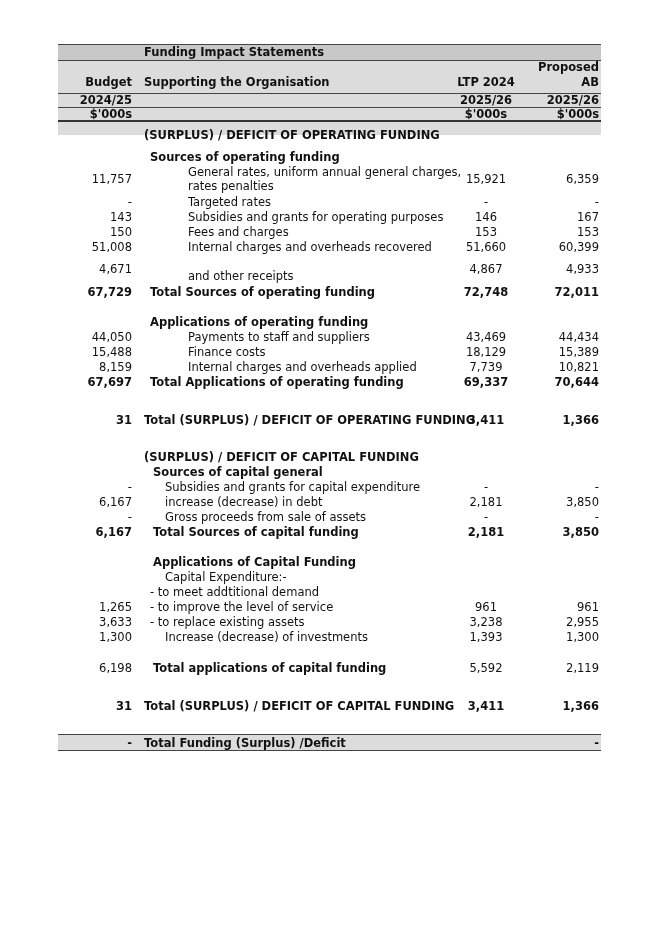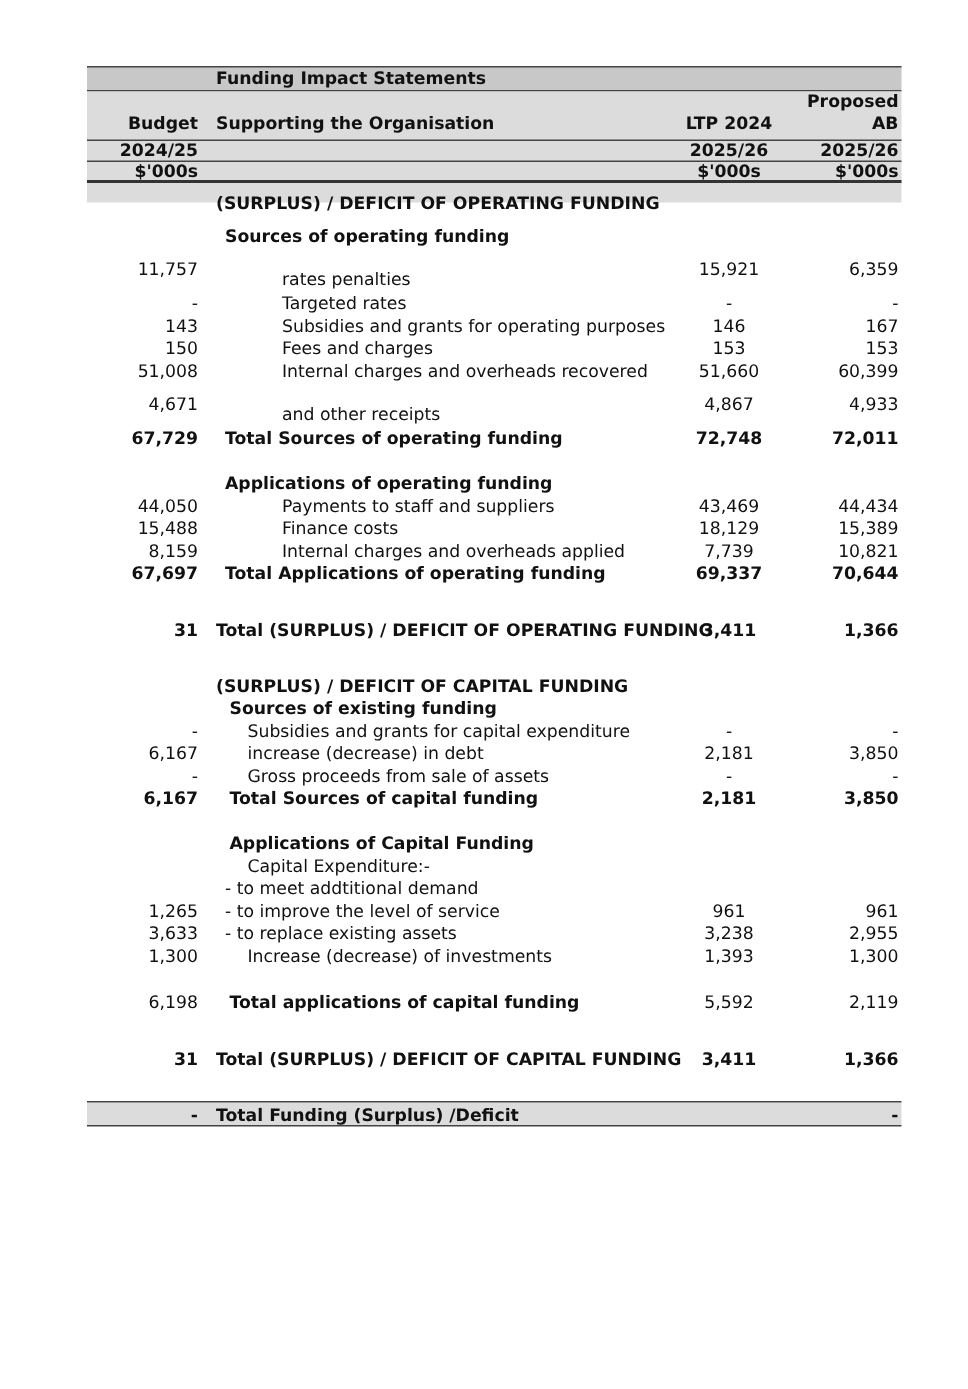--- a/index.html
+++ b/index.html
@@ -60,20 +60,21 @@
 
   <div class="row b" style="top:84px;">
     <span class="c2 l-sec">(SURPLUS) / DEFICIT OF OPERATING FUNDING</span>
   </div>
   <div class="row b" style="top:106px;">
     <span class="c2 l-sub">Sources of operating funding</span>
   </div>
 
   <div class="row" style="top:121px;height:28px;">
     <span class="c1" style="top:7px;">11,757</span>
+    <span class="c2 l-item">General rates, uniform annual general charges,</span>
     <span class="c2 l-item" style="top:14px;">rates penalties</span>
     <span class="c3" style="top:7px;">15,921</span>
     <span class="c4" style="top:7px;">6,359</span>
   </div>
   <div class="row" style="top:151px;">
     <span class="c1">-</span>
     <span class="c2 l-item">Targeted rates</span>
     <span class="c3">-</span>
     <span class="c4">-</span>
   </div>
@@ -140,21 +141,21 @@
     <span class="c1">31</span>
     <span class="c2 l-sec">Total (SURPLUS) / DEFICIT OF OPERATING FUNDING</span>
     <span class="c3">3,411</span>
     <span class="c4">1,366</span>
   </div>
 
   <div class="row b" style="top:406px;">
     <span class="c2 l-sec">(SURPLUS) / DEFICIT OF CAPITAL FUNDING</span>
   </div>
   <div class="row b" style="top:421px;">
-    <span class="c2 l-cap">Sources of existing funding</span>
+    <span class="c2 l-cap">Sources of capital general</span>
   </div>
   <div class="row" style="top:436px;">
     <span class="c1">-</span>
     <span class="c2 l-capi">Subsidies and grants for capital expenditure</span>
     <span class="c3">-</span>
     <span class="c4">-</span>
   </div>
   <div class="row" style="top:451px;">
     <span class="c1">6,167</span>
     <span class="c2 l-capi">increase (decrease) in debt</span>

